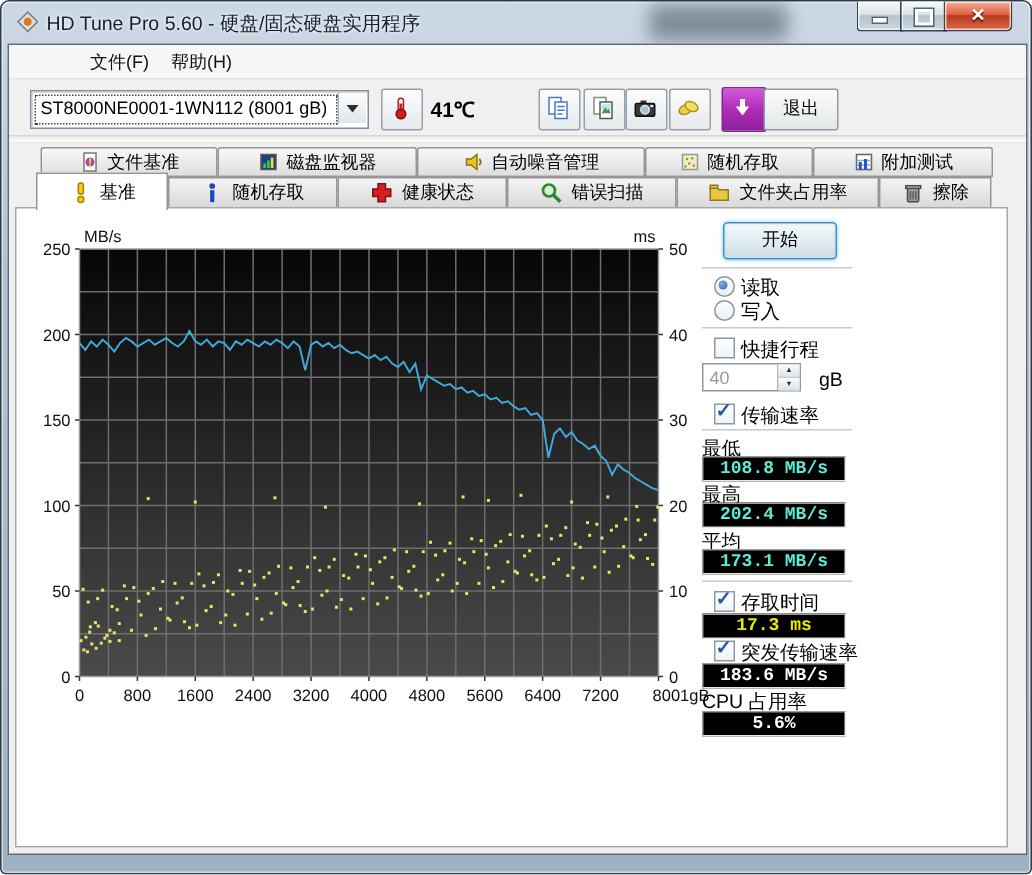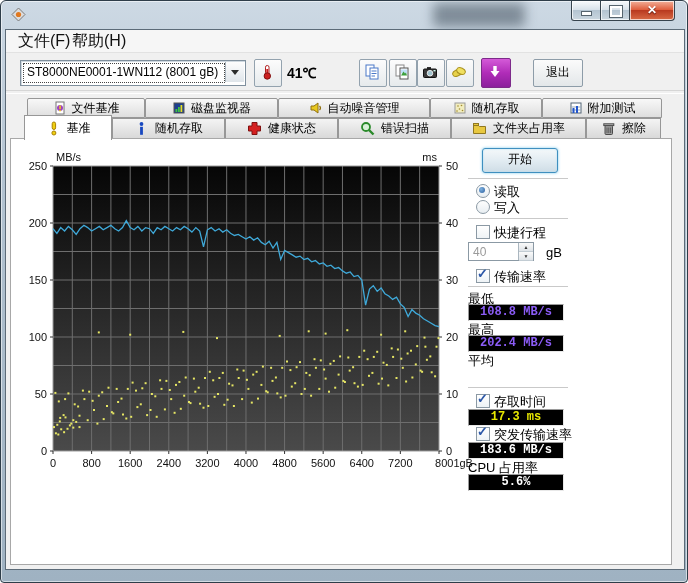--- a/index.html
+++ b/index.html
@@ -16,21 +16,21 @@
     color:#fff;text-align:center;font-size:10px;line-height:18px;box-shadow:inset 0 0 0 1px rgba(255,255,255,.7);}
   .capbtn.min{left:0;width:29px;border-radius:0 0 0 3px;}
   .capbtn.max{left:29px;width:29px;}
   .capbtn.close{left:58px;width:44px;border-radius:0 0 4px 0;
     background:linear-gradient(180deg,#f2b09a 0%,#e0603f 45%,#b93a20 50%,#d86a45 100%);}
   .glyph-min{display:inline-block;width:9px;height:3px;background:#fff;border:1px solid #56646e;margin-top:10px;}
   .glyph-max{display:inline-block;width:8px;height:7px;border:2px solid #fff;outline:1px solid #56646e;margin-top:5px;background:transparent;}
   .glyph-close{font-weight:bold;font-size:12px;color:#fff;text-shadow:0 1px 1px #5a1005;line-height:18px;}
   .client{position:absolute;left:4px;top:28px;width:678px;height:539px;background:#f0f0f0;border:1px solid #5c6b78;}
   .menubar{position:absolute;left:0;top:0;width:100%;height:22px;background:#f6f6f6;border-bottom:1px solid #e2e2e2;}
-  .menu-item{position:absolute;top:0;height:22px;line-height:22px;padding:0 8px;font-size:16px;color:#111;}
+  .menu-item{position:absolute;top:0;height:22px;line-height:22px;padding:0 8px;font-size:12px;color:#111;margin-left:42px;}
   .toolbar-sep{position:absolute;left:0;top:60px;width:100%;height:2px;border-top:1px solid #d6d6d6;border-bottom:1px solid #ffffff;}
   .combo{position:absolute;left:14px;top:30px;width:224px;height:24px;background:#fff;border:1px solid #7f8f9d;box-shadow:inset 1px 1px 0 #cfd8df;}
   .combo-text{position:absolute;left:2px;top:2px;right:20px;bottom:2px;font-size:12px;line-height:19px;padding-left:4px;color:#000;
     outline:1px dotted #444;outline-offset:-1px;white-space:nowrap;overflow:hidden;}
   .combo-arrow{position:absolute;right:1px;top:1px;width:18px;height:20px;background:linear-gradient(180deg,#fdfdfd,#dfe5ea);border-left:1px solid #aab6bf;}
   .combo-arrow i{position:absolute;left:5px;top:8px;width:0;height:0;border-left:4px solid transparent;border-right:4px solid transparent;border-top:5px solid #2c2c2c;}
   .toolbtn{position:absolute;top:29px;width:26px;height:26px;background:linear-gradient(180deg,#fcfcfc,#e6eaec);border:1px solid #93a2ae;border-radius:2px;}
   .toolbtn svg{position:absolute;left:4px;top:4px;}
   .purplebtn{position:absolute;left:475px;top:28px;width:28px;height:28px;border:1px solid #7d2a8a;border-radius:2px;
     background:linear-gradient(180deg,#d45ad8 0%,#b02cb8 50%,#8c1f9c 100%);}
@@ -55,36 +55,37 @@
   .radio .dot.empty{background:transparent;}
   .cbox{position:absolute;left:470px;width:12px;height:12px;border:1px solid #8b99a4;background:linear-gradient(180deg,#ffffff,#eef3f6);}
   .cbox .chk{position:absolute;left:0px;top:-4px;font-size:13px;font-weight:bold;color:#2d58a8;}
   .ctl-label{position:absolute;font-size:13px;color:#000;white-space:nowrap;}
   .spin{position:absolute;left:462px;top:212px;width:66px;height:19px;background:#ffffff;border:1px solid #8b99a4;box-sizing:border-box;}
   .spin .val{position:absolute;left:4px;top:2px;font-size:12px;color:#9a9a9a;}
   .spin .btns{position:absolute;right:0;top:0;width:14px;height:17px;border-left:1px solid #aab6bf;}
   .spin .btns div{height:8px;background:linear-gradient(180deg,#fafafa,#dfe4e8);border-bottom:1px solid #c2ccd3;font-size:5px;line-height:8px;text-align:center;color:#333;}
   .lcd{position:absolute;left:462px;width:94px;height:15px;background:#000;border:1px solid #9a9a9a;border-right-color:#e8e8e8;border-bottom-color:#e8e8e8;
     font-family:"Liberation Mono",monospace;font-weight:bold;font-size:12px;line-height:15px;text-align:center;}
-  .lcd.cyan{color:#8b5cf6;}
+  .lcd.cyan{color:#5eead4;}
   .lcd.yellow{color:#e8e800;}
   .lcd.white{color:#ffffff;}
 </style>
 </head>
 <body>
 
 <div class="window">
   <div class="titlebar">
     <div class="tint"></div>
     <span class="app-icon">
       <svg width="15" height="15">
           <polygon points="7.5,1 14,7.5 7.5,14 1,7.5" fill="#dcdcdc" stroke="#7a7a7a"></polygon>
           <circle cx="7.5" cy="7.5" r="2.6" fill="#e07820"></circle>
         </svg>
     </span>
+    <span class="title-text">HD Tune Pro 5.60 - 硬盘/固态硬盘实用程序</span>
     <div class="capgroup">
       <div class="capbtn min"><span class="glyph-min"></span></div>
       <div class="capbtn max"><span class="glyph-max"></span></div>
       <div class="capbtn close"><span class="glyph-close">✕</span></div>
     </div>
   </div>
 
   <div class="client">
     <div class="menubar">
       <div class="menu-item" style="left:4px">文件(F)</div>
@@ -136,21 +137,21 @@
         <ellipse cx="6" cy="9" rx="4.5" ry="3" transform="rotate(-25 6 9)" fill="#e8d24a" stroke="#ab9322"></ellipse>
         <ellipse cx="10" cy="7" rx="4.5" ry="3" transform="rotate(25 10 7)" fill="#f0e060" stroke="#ab9322"></ellipse>
       </svg>
     </div>
     <div class="purplebtn">
       <svg width="16" height="16">
         <rect x="6.3" y="2" width="3.4" height="5.5" fill="#fff"></rect>
         <polygon points="3.5,7 12.5,7 8,13" fill="#fff"></polygon>
       </svg>
     </div>
-    <div class="pushbtn" style="left:527px;top:29px;width:48px;height:26px;line-height:24px">退出</div>
+    <div class="pushbtn" style="left:503px;top:29px;width:48px;height:26px;line-height:24px">退出</div>
     <div class="toolbar-sep"></div>
 
     <div class="tab1" style="left:21px;width:118px">
       <svg width="14" height="14">
         <rect x="3" y="1" width="8" height="12" fill="#fff" stroke="#777"></rect>
         <circle cx="7" cy="7" r="3" fill="#a040c0"></circle>
         <rect x="6.3" y="4.5" width="1.5" height="3.6" fill="#f0d010"></rect>
           <circle cx="7" cy="9.6" r="0.9" fill="#f0d010"></circle>
       </svg>
       <span>文件基准</span>
@@ -544,20 +545,21 @@
         <span class="chk">✓</span>
       </div>
     <div class="ctl-label" style="left:488px;top:238px">传输速率</div>
     <div class="divline" style="top:256px"></div>
 
     <div class="ctl-label" style="left:462px;top:260px">最低</div>
     <div class="lcd cyan" style="top:274px">108.8 MB/s</div>
     <div class="ctl-label" style="left:462px;top:291px">最高</div>
     <div class="lcd cyan" style="top:305px">202.4 MB/s</div>
     <div class="ctl-label" style="left:462px;top:322px">平均</div>
+    <div class="lcd cyan" style="top:336px">173.1 MB/s</div>
     <div class="divline" style="top:357px"></div>
 
     <div class="cbox" style="top:364px">
         <span class="chk">✓</span>
       </div>
     <div class="ctl-label" style="left:488px;top:363px">存取时间</div>
     <div class="lcd yellow" style="top:379px">17.3 ms</div>
 
     <div class="cbox" style="top:397px">
         <span class="chk">✓</span>

